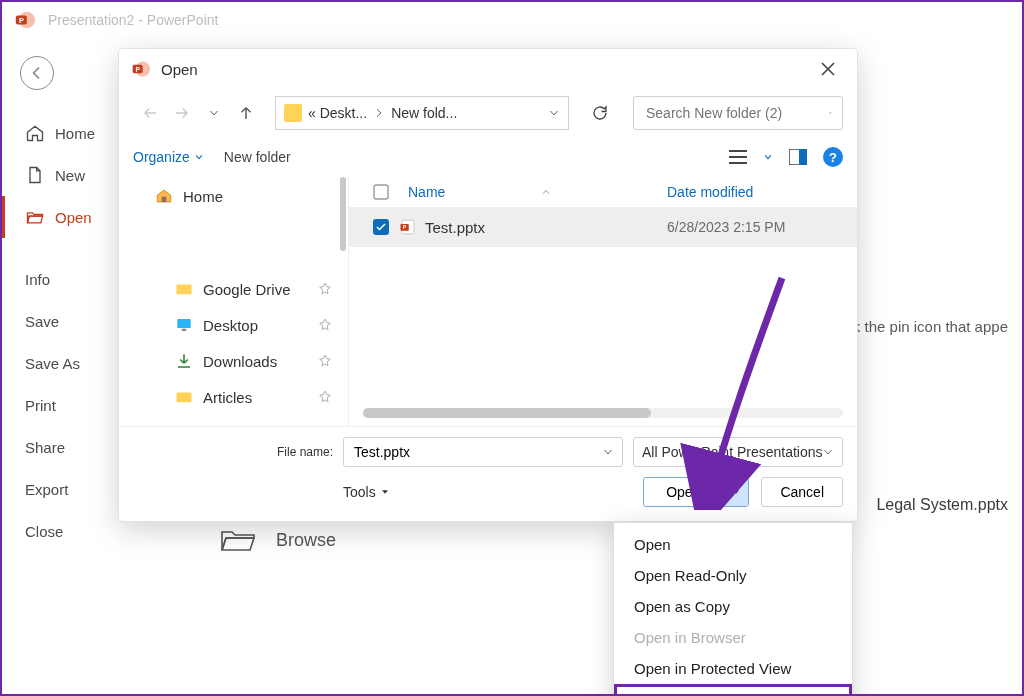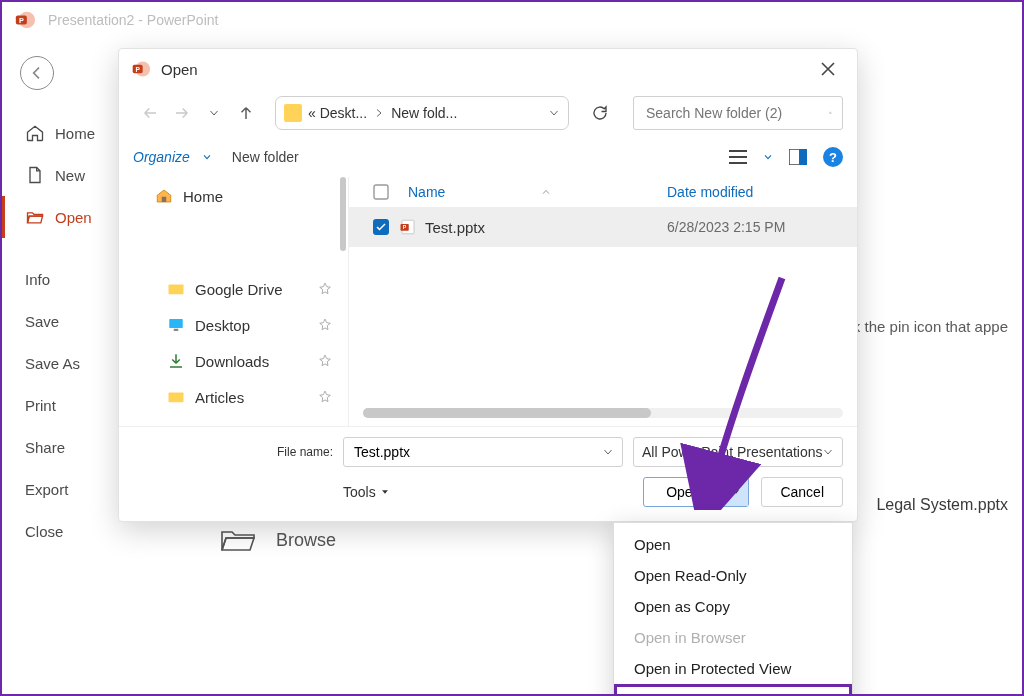--- a/index.html
+++ b/index.html
@@ -26,43 +26,43 @@
   .browse-row { position:absolute; left:218px; top:524px; display:flex; align-items:center; gap:20px; color:#555; font-size:18px; }
 
   
   .dialog { position:absolute; left:116px; top:46px; width:740px; height:474px; background:#fff; border:1px solid #e2e2e2; box-shadow:0 8px 30px rgba(0,0,0,.18); border-radius:4px; display:flex; flex-direction:column; }
   .dlg-hdr { height:40px; display:flex; align-items:center; padding:0 12px; gap:10px; }
   .dlg-hdr .title { font-size:15px; color:#333; }
   .dlg-hdr .x { margin-left:auto; width:34px; height:34px; display:flex; align-items:center; justify-content:center; cursor:pointer; }
   .dlg-nav { height:48px; display:flex; align-items:center; gap:6px; padding:0 14px 0 18px; }
   .nav-ic { width:26px; height:26px; display:flex; align-items:center; justify-content:center; color:#5c5c5c; cursor:pointer; }
   .nav-ic.disabled { color:#c9c9c9; cursor:default; }
-  .crumb { margin-left:10px; flex:1; height:34px; border:1px solid var(--brd); border-radius:7px; display:flex; align-items:center; padding:0 8px; gap:6px; font-size:14px; color:#333; min-width:0; }
+  .crumb { margin-left:10px; flex:1; height:34px; border:1px solid var(--brd); border-radius:0; display:flex; align-items:center; padding:0 8px; gap:6px; font-size:14px; color:#333; min-width:0; }
   .crumb .fold { width:18px; height:18px; background:#FFD358; border-radius:2px; flex:none; }
   .crumb .seg { white-space:nowrap; }
   .crumb .chevmini { width:12px; height:12px; }
   .crumb .spread { flex:1; }
   .refresh { width:34px; height:34px; display:flex; align-items:center; justify-content:center; margin-left:8px; cursor:pointer; color:#444; }
   .searchbox { width:210px; height:34px; border:1px solid var(--brd); border-radius:3px; margin-left:10px; display:flex; align-items:center; padding:0 10px; color:#777; font-size:14px; }
   .searchbox input { border:none; outline:none; flex:1; font-size:14px; color:#333; background:transparent; }
   .searchbox .mag { width:16px; height:16px; color:#555; }
 
   .dlg-tool { height:40px; display:flex; align-items:center; padding:0 14px; gap:20px; font-size:14px; }
-  .dlg-tool .organize { color:var(--blue); cursor:pointer; display:flex; align-items:center; gap:12px;font-style:italic; }
+  .dlg-tool .organize { color:var(--blue); cursor:pointer; display:flex; align-items:center; gap:4px; }
   .dlg-tool .newf { color:#444; cursor:pointer; }
   .dlg-tool .right { margin-left:auto; display:flex; align-items:center; gap:12px; }
   .iconbtn { width:26px; height:26px; display:flex; align-items:center; justify-content:center; cursor:pointer; }
   .helpdot { width:20px; height:20px; border-radius:50%; background:#1a82e2; color:#fff; font-size:13px; font-weight:600; display:flex; align-items:center; justify-content:center; cursor:pointer; }
 
   .dlg-body { flex:1; display:flex; min-height:0; }
   .places { width:230px; border-right:1px solid #eee; overflow:hidden; }
   .place { display:flex; align-items:center; gap:10px; height:38px; padding:0 16px; font-size:15px; color:#333; cursor:pointer; }
   .place .tw { width:10px; color:#888; }
   .place .pin { margin-left:auto; color:#888; }
-  .place.sub { padding-left:48px; height:36px; }
+  .place.sub { padding-left:48px; height:36px;margin-left:8px; }
   .fake-scroll { width:6px; height:74px; background:#c8c8c8; border-radius:3px; margin-left:auto; margin-right:2px; }
   .place-wrap { display:flex; }
   .place-col { flex:1; }
 
   .filepane { flex:1; display:flex; flex-direction:column; min-width:0; }
   .cols { height:30px; display:flex; align-items:center; font-size:14px; color:var(--blue); padding:0 10px 0 24px; gap:9px; }
   .cols .cb { width:26px; display:flex; }
   .cols .name { flex:1; display:flex; align-items:center; gap:6px; }
   .cols .mod { width:180px; }
   .row { height:40px; background:#eeeeee; display:flex; align-items:center; padding:0 10px 0 24px; font-size:15px; color:#333; }

